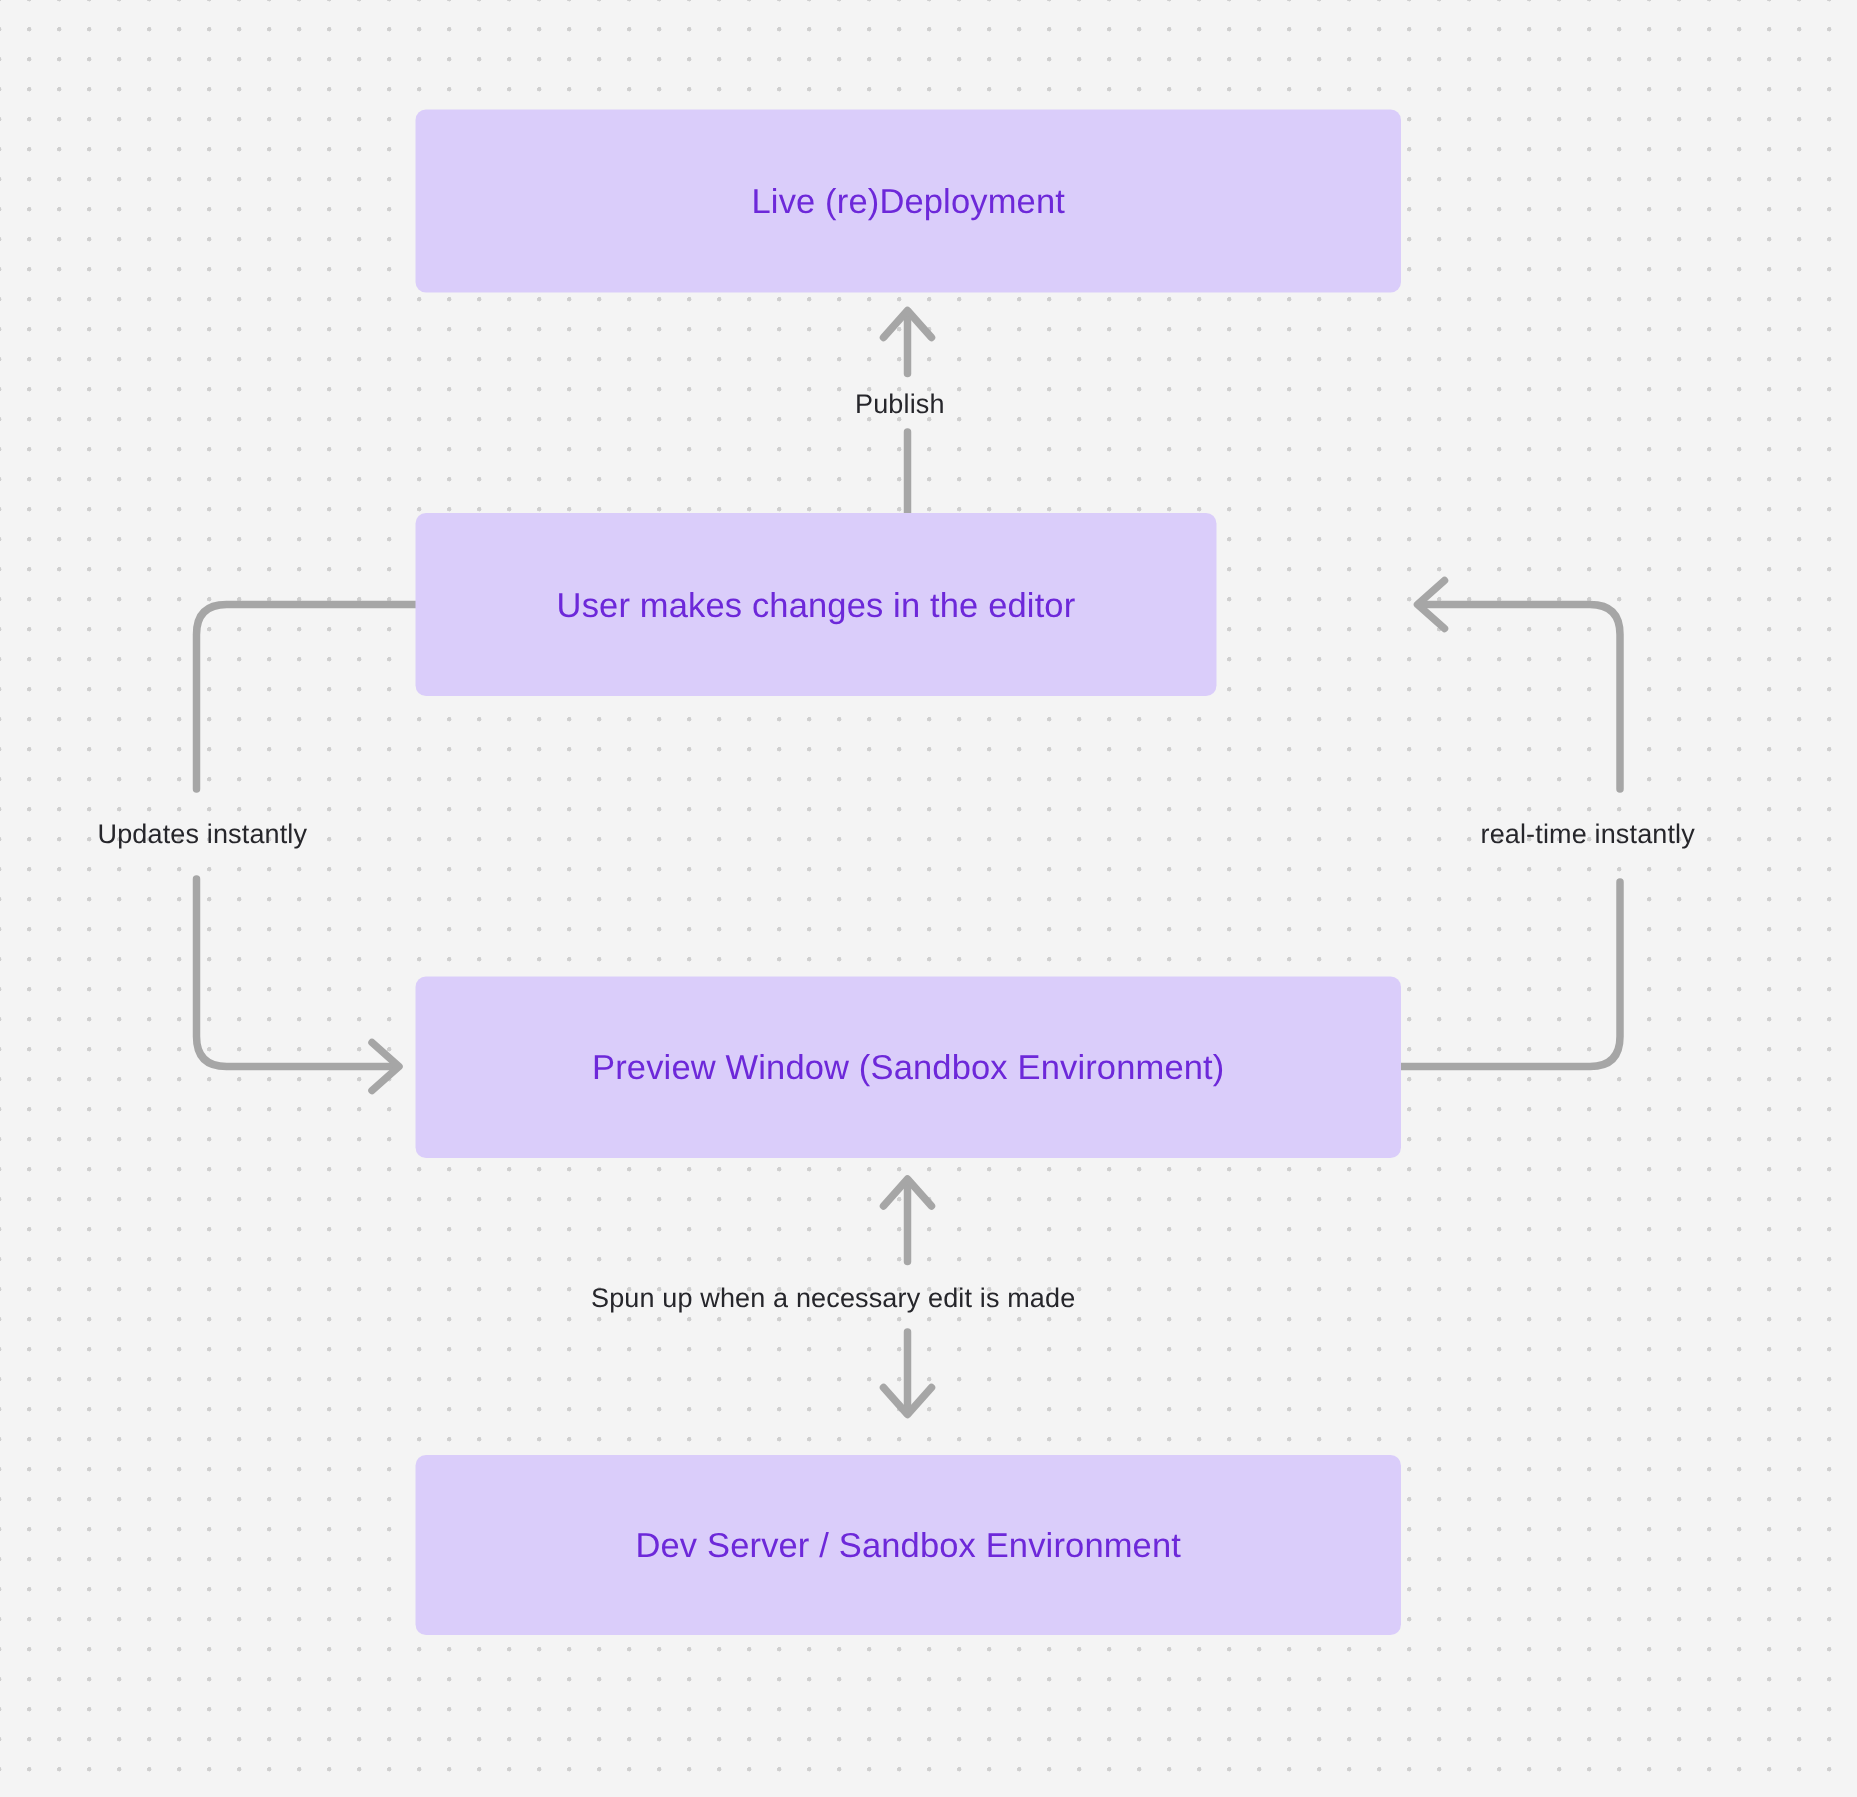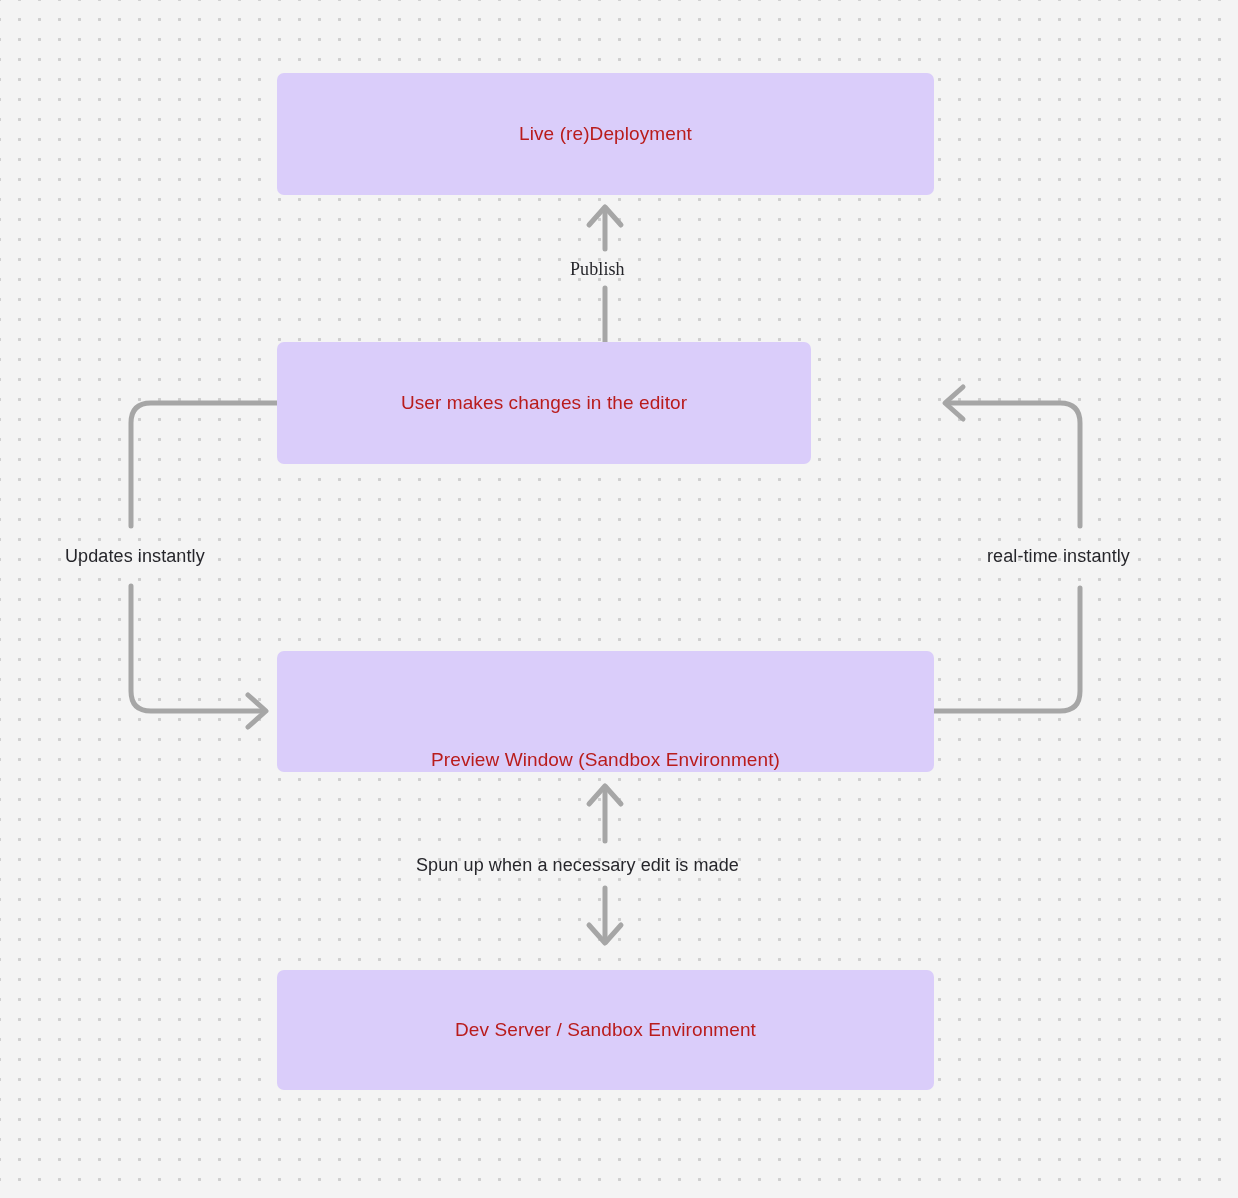--- a/index.html
+++ b/index.html
@@ -36,45 +36,45 @@
   .node {
     position: absolute;
     background-color: #dacdfa;
     border-radius: 7px;
     display: flex;
     align-items: center;
     justify-content: center;
     box-sizing: border-box;
   }
   .node-label {
-    font-size: 19px;
-    color: #b91c1c;
+    font-size: 23px;
+    color: #6d28d9;
     letter-spacing: 0.1px;
     text-align: center;
     line-height: 1.25;
     white-space: nowrap;
   }
 
   #node-live      { left: 277px; top: 73px;  width: 657px; height: 122px; }
   #node-editor    { left: 277px; top: 342px; width: 534px; height: 122px; }
-  #node-preview   { left: 277px; top: 651px; width: 657px; height: 121px; align-items: flex-end; }
+  #node-preview   { left: 277px; top: 651px; width: 657px; height: 121px; }
   #node-devserver { left: 277px; top: 960px; width: 657px; height: 120px; margin-top: 10px; }
 
   .edge-label {
     position: absolute;
     font-size: 18px;
     color: #26262b;
     white-space: nowrap;
     letter-spacing: 0.1px;
     background-color: transparent;
   }
-  #label-publish      { left: 570px; top: 259px; font-family: Liberation Serif, serif; }
+  #label-publish      { left: 570px; top: 259px; }
   #label-updates      { left: 49px;  top: 546px; margin-left: 16px; }
   #label-realtime     { left: 987px; top: 546px; }
-  #label-spunup       { left: 416px; top: 855px; }
+  #label-spunup       { left: 394px; top: 855px; }
 </style>
 </head>
 <body>
 
 <div id="canvas">
 
   <svg id="edges" viewBox="0 0 1238 1198" width="1238" height="1198" xmlns="http://www.w3.org/2000/svg">
     <g fill="none" stroke="#a6a6a6" stroke-width="5" stroke-linecap="round" stroke-linejoin="round">
 
       <g>

